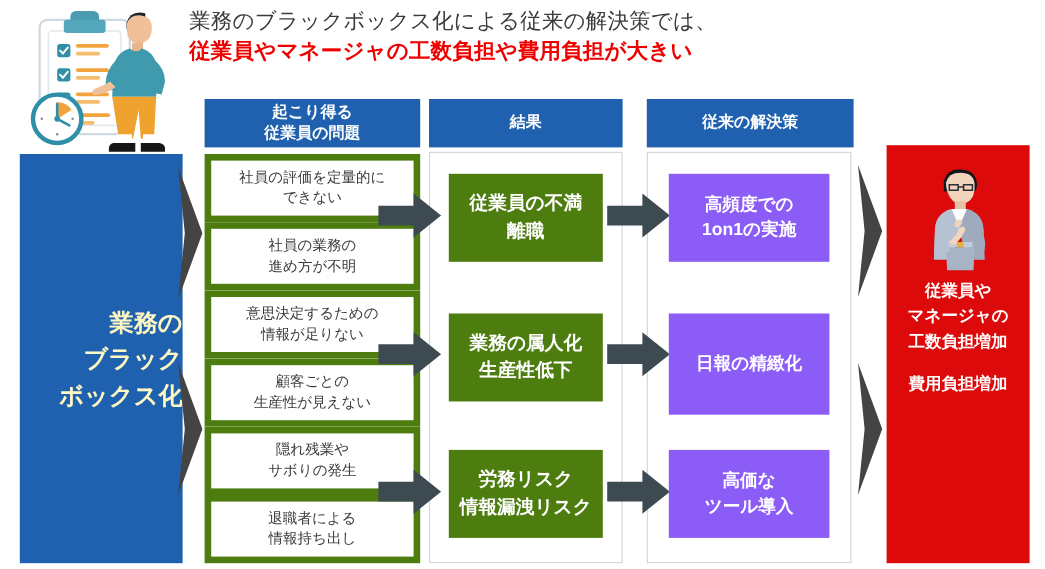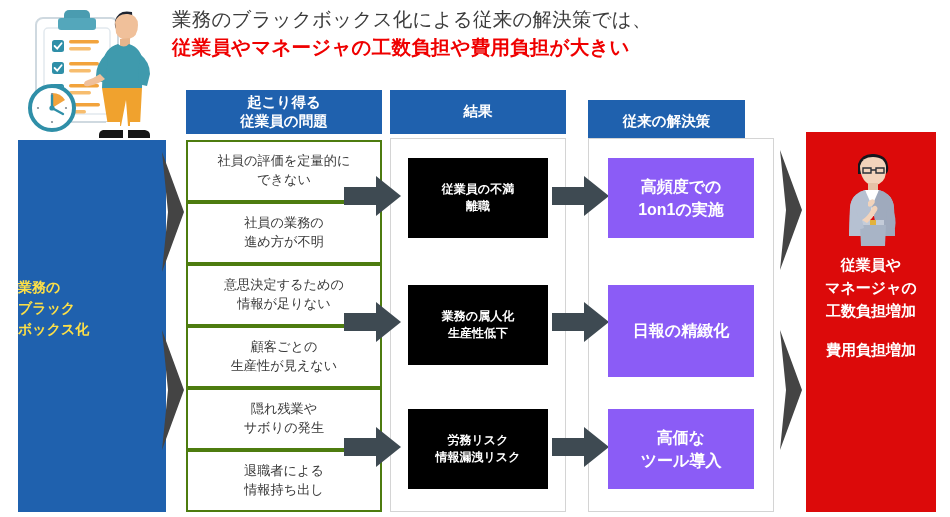--- a/index.html
+++ b/index.html
@@ -25,55 +25,55 @@
   
   .hero { position: absolute; left: 14px; top: 2px; width: 152px; height: 140px; }
 
   
   .pillar {
     position: absolute; left: 18px; top: 140px; width: 148px; height: 372px;
     background: #1f61ae;
   }
   .pillar-label {
     position: absolute; left: 0; right: 0; top: 137px;
-    color: #fde047; font-size: 14px; font-weight: bold;
-    text-align: left; line-height: 1.5;
+    color: #fef9c3; font-size: 22px; font-weight: bold;
+    text-align: right; line-height: 1.5;
   }
 
   
   .colhead {
     position: absolute; background: #1f61ae; color:#fff;
     font-size: 14.5px; font-weight: bold; text-align: center;
     display: flex; align-items: center; justify-content: center;
     line-height: 1.32;
   }
   #head-problem  { left: 186px; top: 90px; width: 196px; height: 44px; }
   #head-result   { left: 390px; top: 90px; width: 176px; height: 44px; }
-  #head-solution { left: 588px; top: 100px; width: 157px; height: 44px; }
+  #head-solution { left: 588px; top: 90px; width: 188px; height: 44px; }
 
   
   .colbox { position: absolute; border: 1px solid #d4d4d4; background: #fff; }
   #box-problem  { left: 186px; top: 138px; width: 196px; height: 374px; border: none; }
   #box-result   { left: 390px; top: 138px; width: 176px; height: 374px; }
   #box-solution { left: 588px; top: 138px; width: 186px; height: 374px; }
 
   
   .problem-cell {
     position: absolute; left: 186px; width: 196px; height: 62px;
-    border: 2px solid #4d7c0f; background: #fff;
+    border: 6px solid #4d7c0f; background: #fff;
     display: flex; align-items: center; justify-content: center;
     text-align: center; color: #3a3a3a; font-size: 13.2px; line-height: 1.42;
   }
 
   
   .result-box {
     position: absolute; left: 408px; width: 140px;
-    background: #000000; color: #ffffff;
-    display: flex; align-items: center; justify-content: center;
-    text-align: center; font-size: 12px; font-weight: bold; line-height: 1.45;
+    background: #4d7c0f; color: #ffffff;
+    display: flex; align-items: center; justify-content: center;
+    text-align: center; font-size: 17px; font-weight: bold; line-height: 1.45;
   }
 
   
   .solution-box {
     position: absolute; left: 608px; width: 146px;
     background: #8b5cf6; color: #ffffff;
     display: flex; align-items: center; justify-content: center;
     text-align: center; font-size: 16px; font-weight: bold; line-height: 1.45;
   }
 

